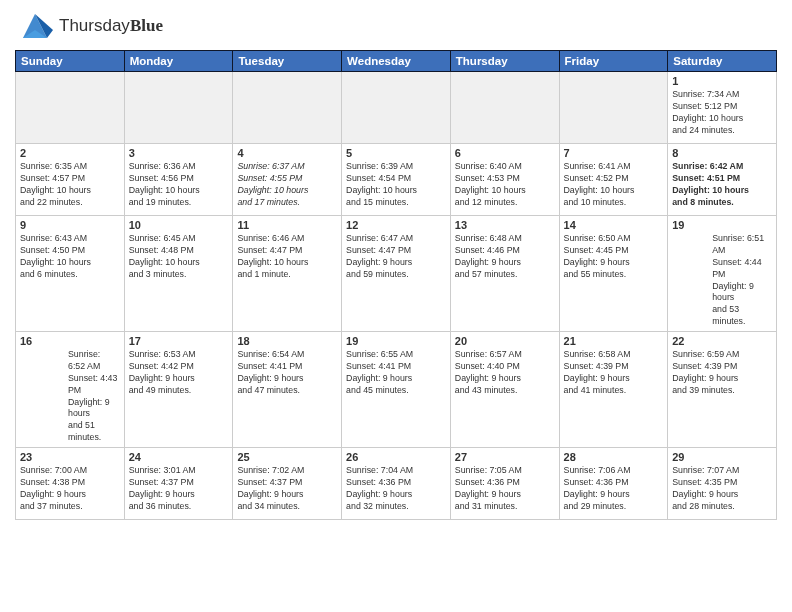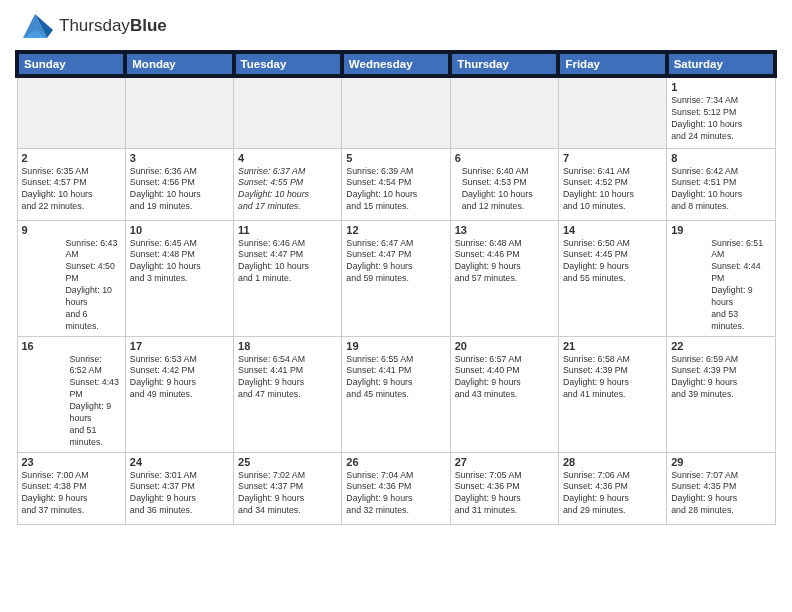--- a/index.html
+++ b/index.html
@@ -44,21 +44,21 @@
       width: 100%;
       border-collapse: collapse;
       table-layout: fixed;
     }
     .calendar thead th {
       background: #3d6fba;
       color: #fff;
       font-size: 11.5px;
       font-weight: bold;
       padding: 4px 5px;
-      border: 4px solid #0f172a;
+      border: 1px solid #0f172a;
       text-align: left;
     }
     .calendar tbody td {
       border: 1px solid #ccc;
       vertical-align: top;
       padding: 3px 4px;
       font-size: 9.5px;
       color: #333;
       background: #fff;
       height: 72px;
@@ -84,21 +84,21 @@
 
 <div class="page">
   <div class="header">
     <div class="logo">
       <svg width="40" height="32" viewBox="0 0 40 32">
         <polygon points="8,28 20,4 32,28" fill="#2176c7" opacity="0.85"></polygon>
         <polygon points="20,4 38,20 32,28" fill="#1a5fa8"></polygon>
         <polygon points="8,28 20,20 32,28" fill="#4a9de0"></polygon>
       </svg>
       <div>
-        <span style="font-size:17px;color:#333;font-family:Arial,sans-serif;">Thursday</span><span style="font-size:17px;color:#333;font-family:Liberation Sans, sans-serif;font-weight:bold;margin-top:24px;">Blue</span>
+        <span style="font-size:17px;color:#333;font-family:Arial,sans-serif;">Thursday</span><span style="font-size:17px;color:#333;font-family:Liberation Serif, serif;font-weight:bold;margin-top:24px;">Blue</span>
       </div>
     </div>
     <div class="title-block">
       <div class="month-title"></div>
       <div class="subtitle"></div>
     </div>
   </div>
 
   <table class="calendar">
     <thead>
@@ -152,44 +152,44 @@
           </td>
           <td>
             <div class="day-number">5</div>
             <div class="day-info" style="white-space: pre-line;">Sunrise: 6:39 AM
 Sunset: 4:54 PM
 Daylight: 10 hours
 and 15 minutes.</div>
           </td>
           <td>
             <div class="day-number">6</div>
-            <div class="day-info" style="white-space: pre-line; margin-left: 7px;">Sunrise: 6:40 AM
+            <div class="day-info" style="white-space: pre-line;">Sunrise: 6:40 AM
 Sunset: 4:53 PM
 Daylight: 10 hours
 and 12 minutes.</div>
           </td>
           <td>
             <div class="day-number">7</div>
             <div class="day-info" style="white-space: pre-line;">Sunrise: 6:41 AM
 Sunset: 4:52 PM
 Daylight: 10 hours
 and 10 minutes.</div>
           </td>
           <td>
             <div class="day-number">8</div>
-            <div class="day-info" style="white-space: pre-line;">Sunrise: 6:42 AM
+            <div class="day-info" style="white-space: pre-line; font-weight: bold;">Sunrise: 6:42 AM
 Sunset: 4:51 PM
 Daylight: 10 hours
 and 8 minutes.</div>
           </td>
         </tr>
         <tr>
           <td>
             <div class="day-number">9</div>
-            <div class="day-info" style="white-space: pre-line; margin-left: 44px;">Sunrise: 6:43 AM
+            <div class="day-info" style="white-space: pre-line;">Sunrise: 6:43 AM
 Sunset: 4:50 PM
 Daylight: 10 hours
 and 6 minutes.</div>
           </td>
           <td>
             <div class="day-number">10</div>
             <div class="day-info" style="white-space: pre-line;">Sunrise: 6:45 AM
 Sunset: 4:48 PM
 Daylight: 10 hours
 and 3 minutes.</div>

